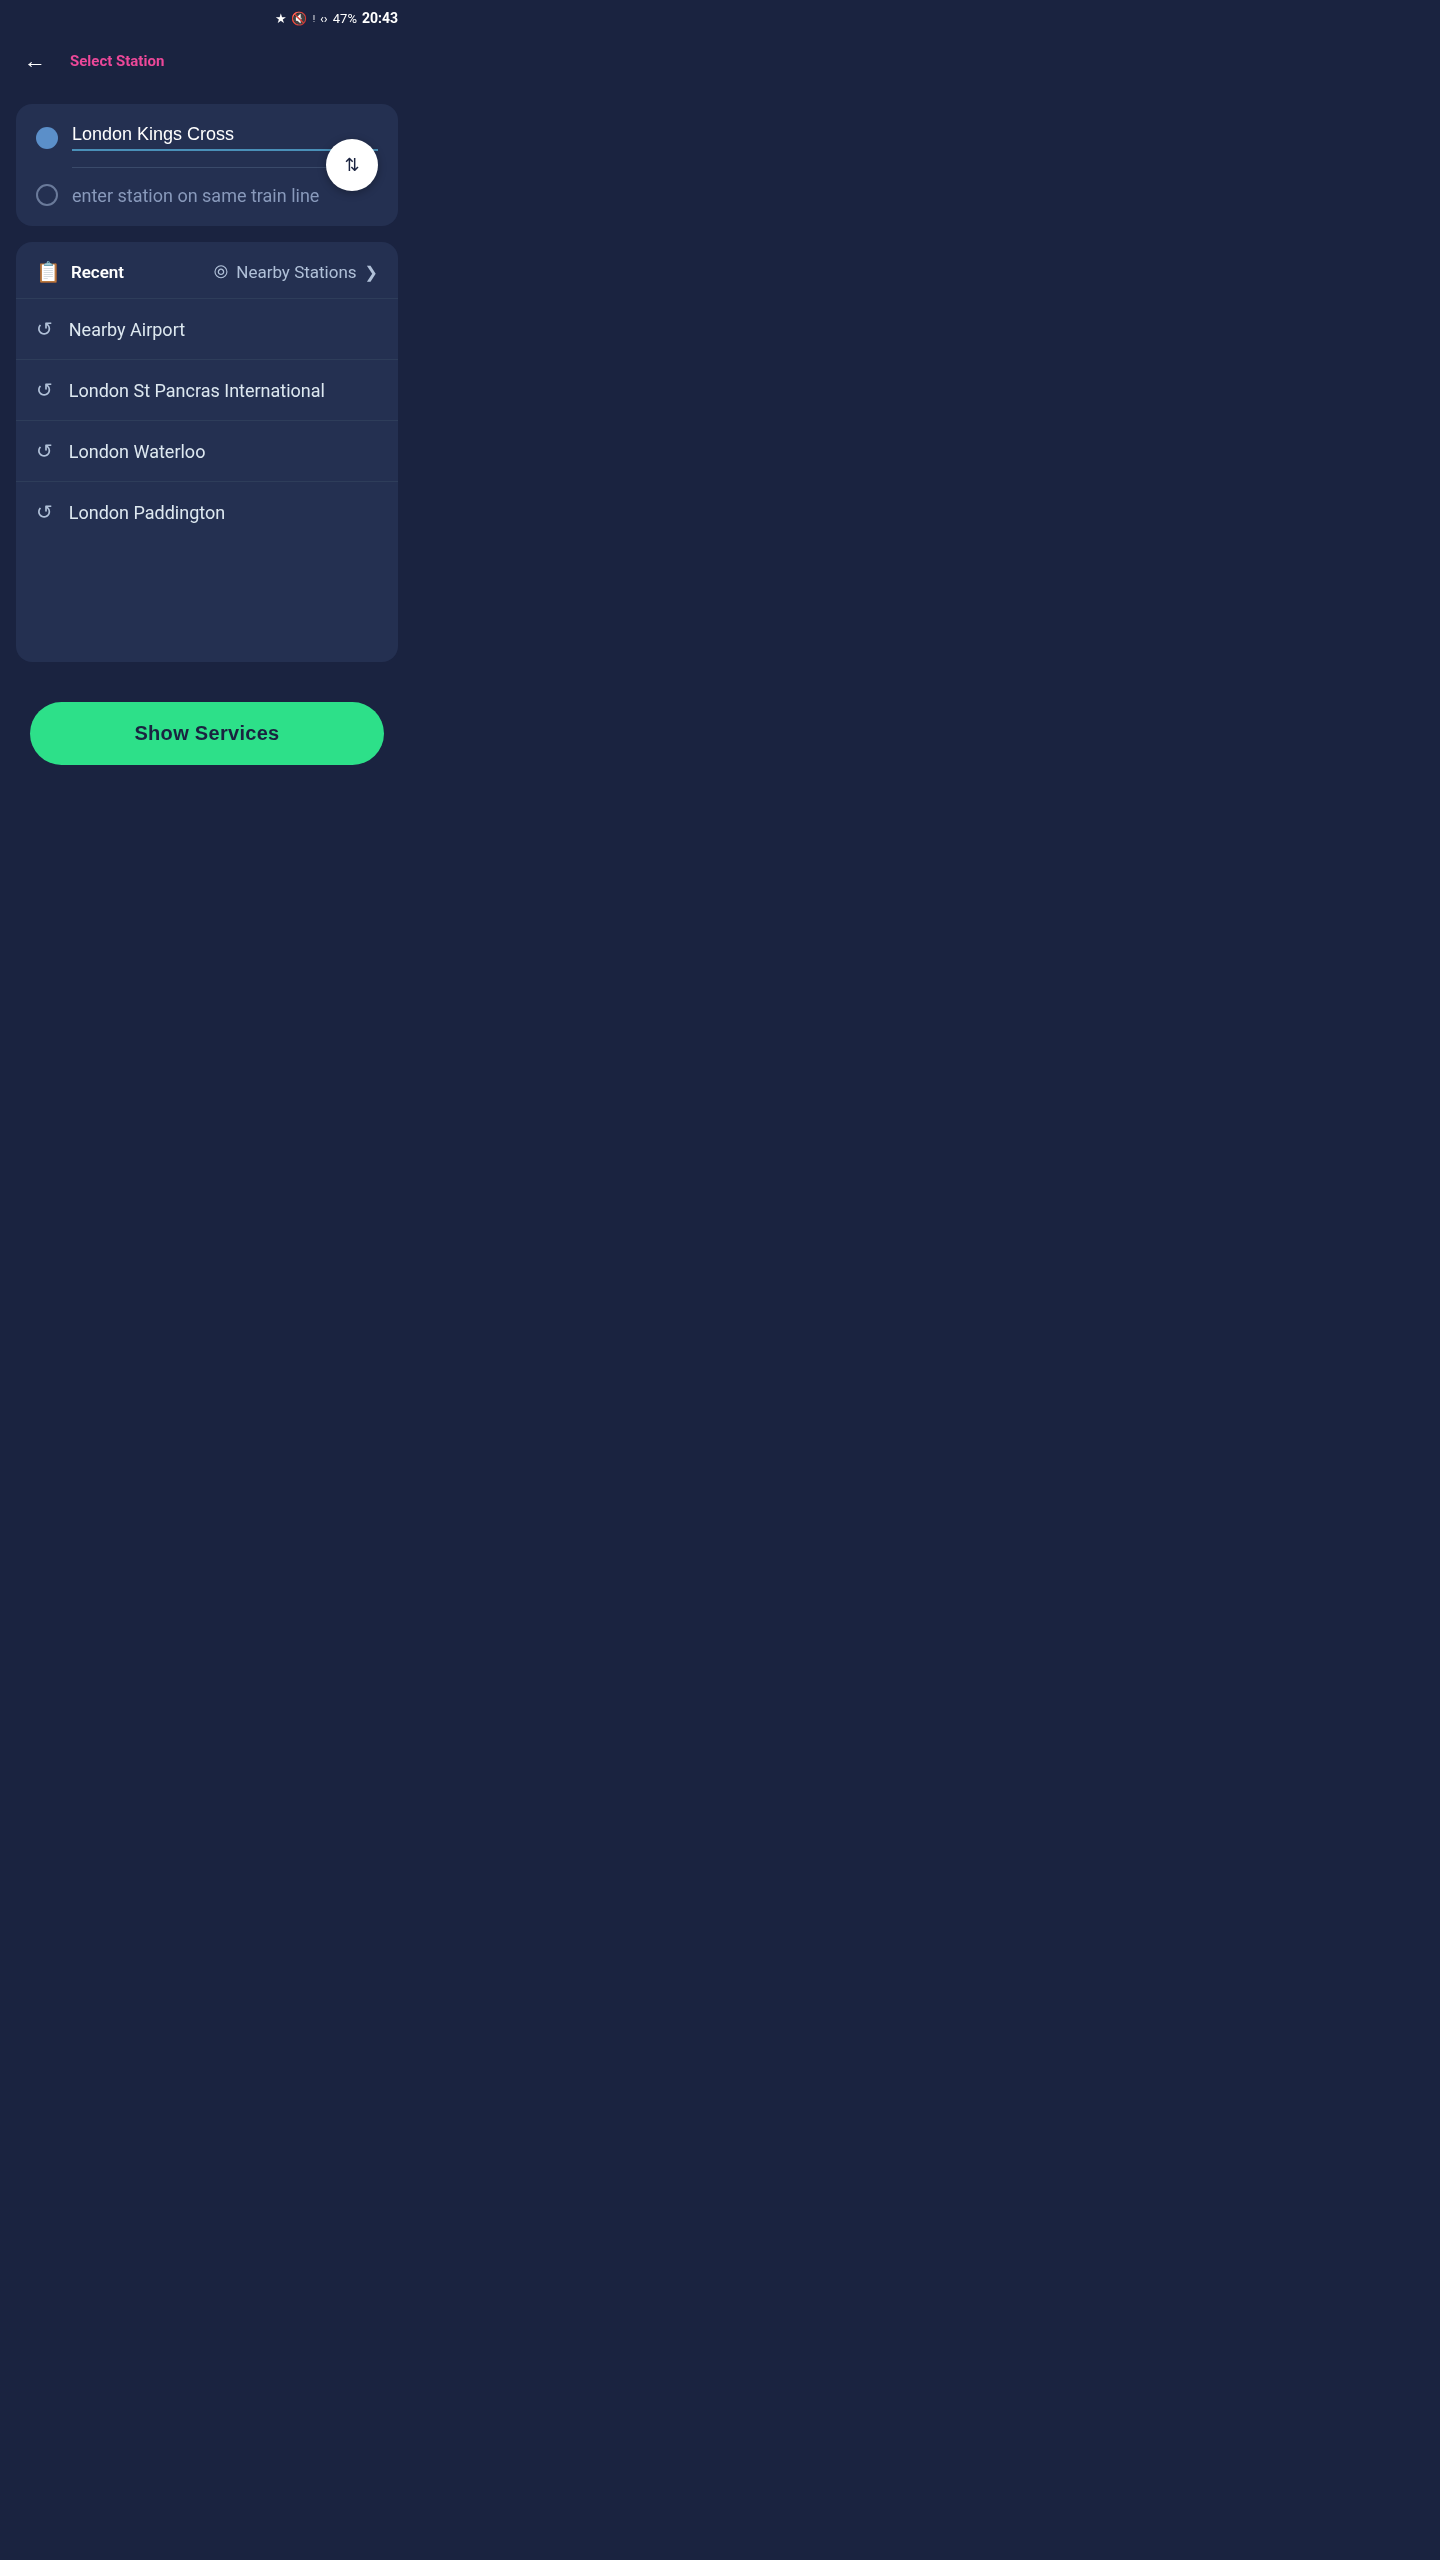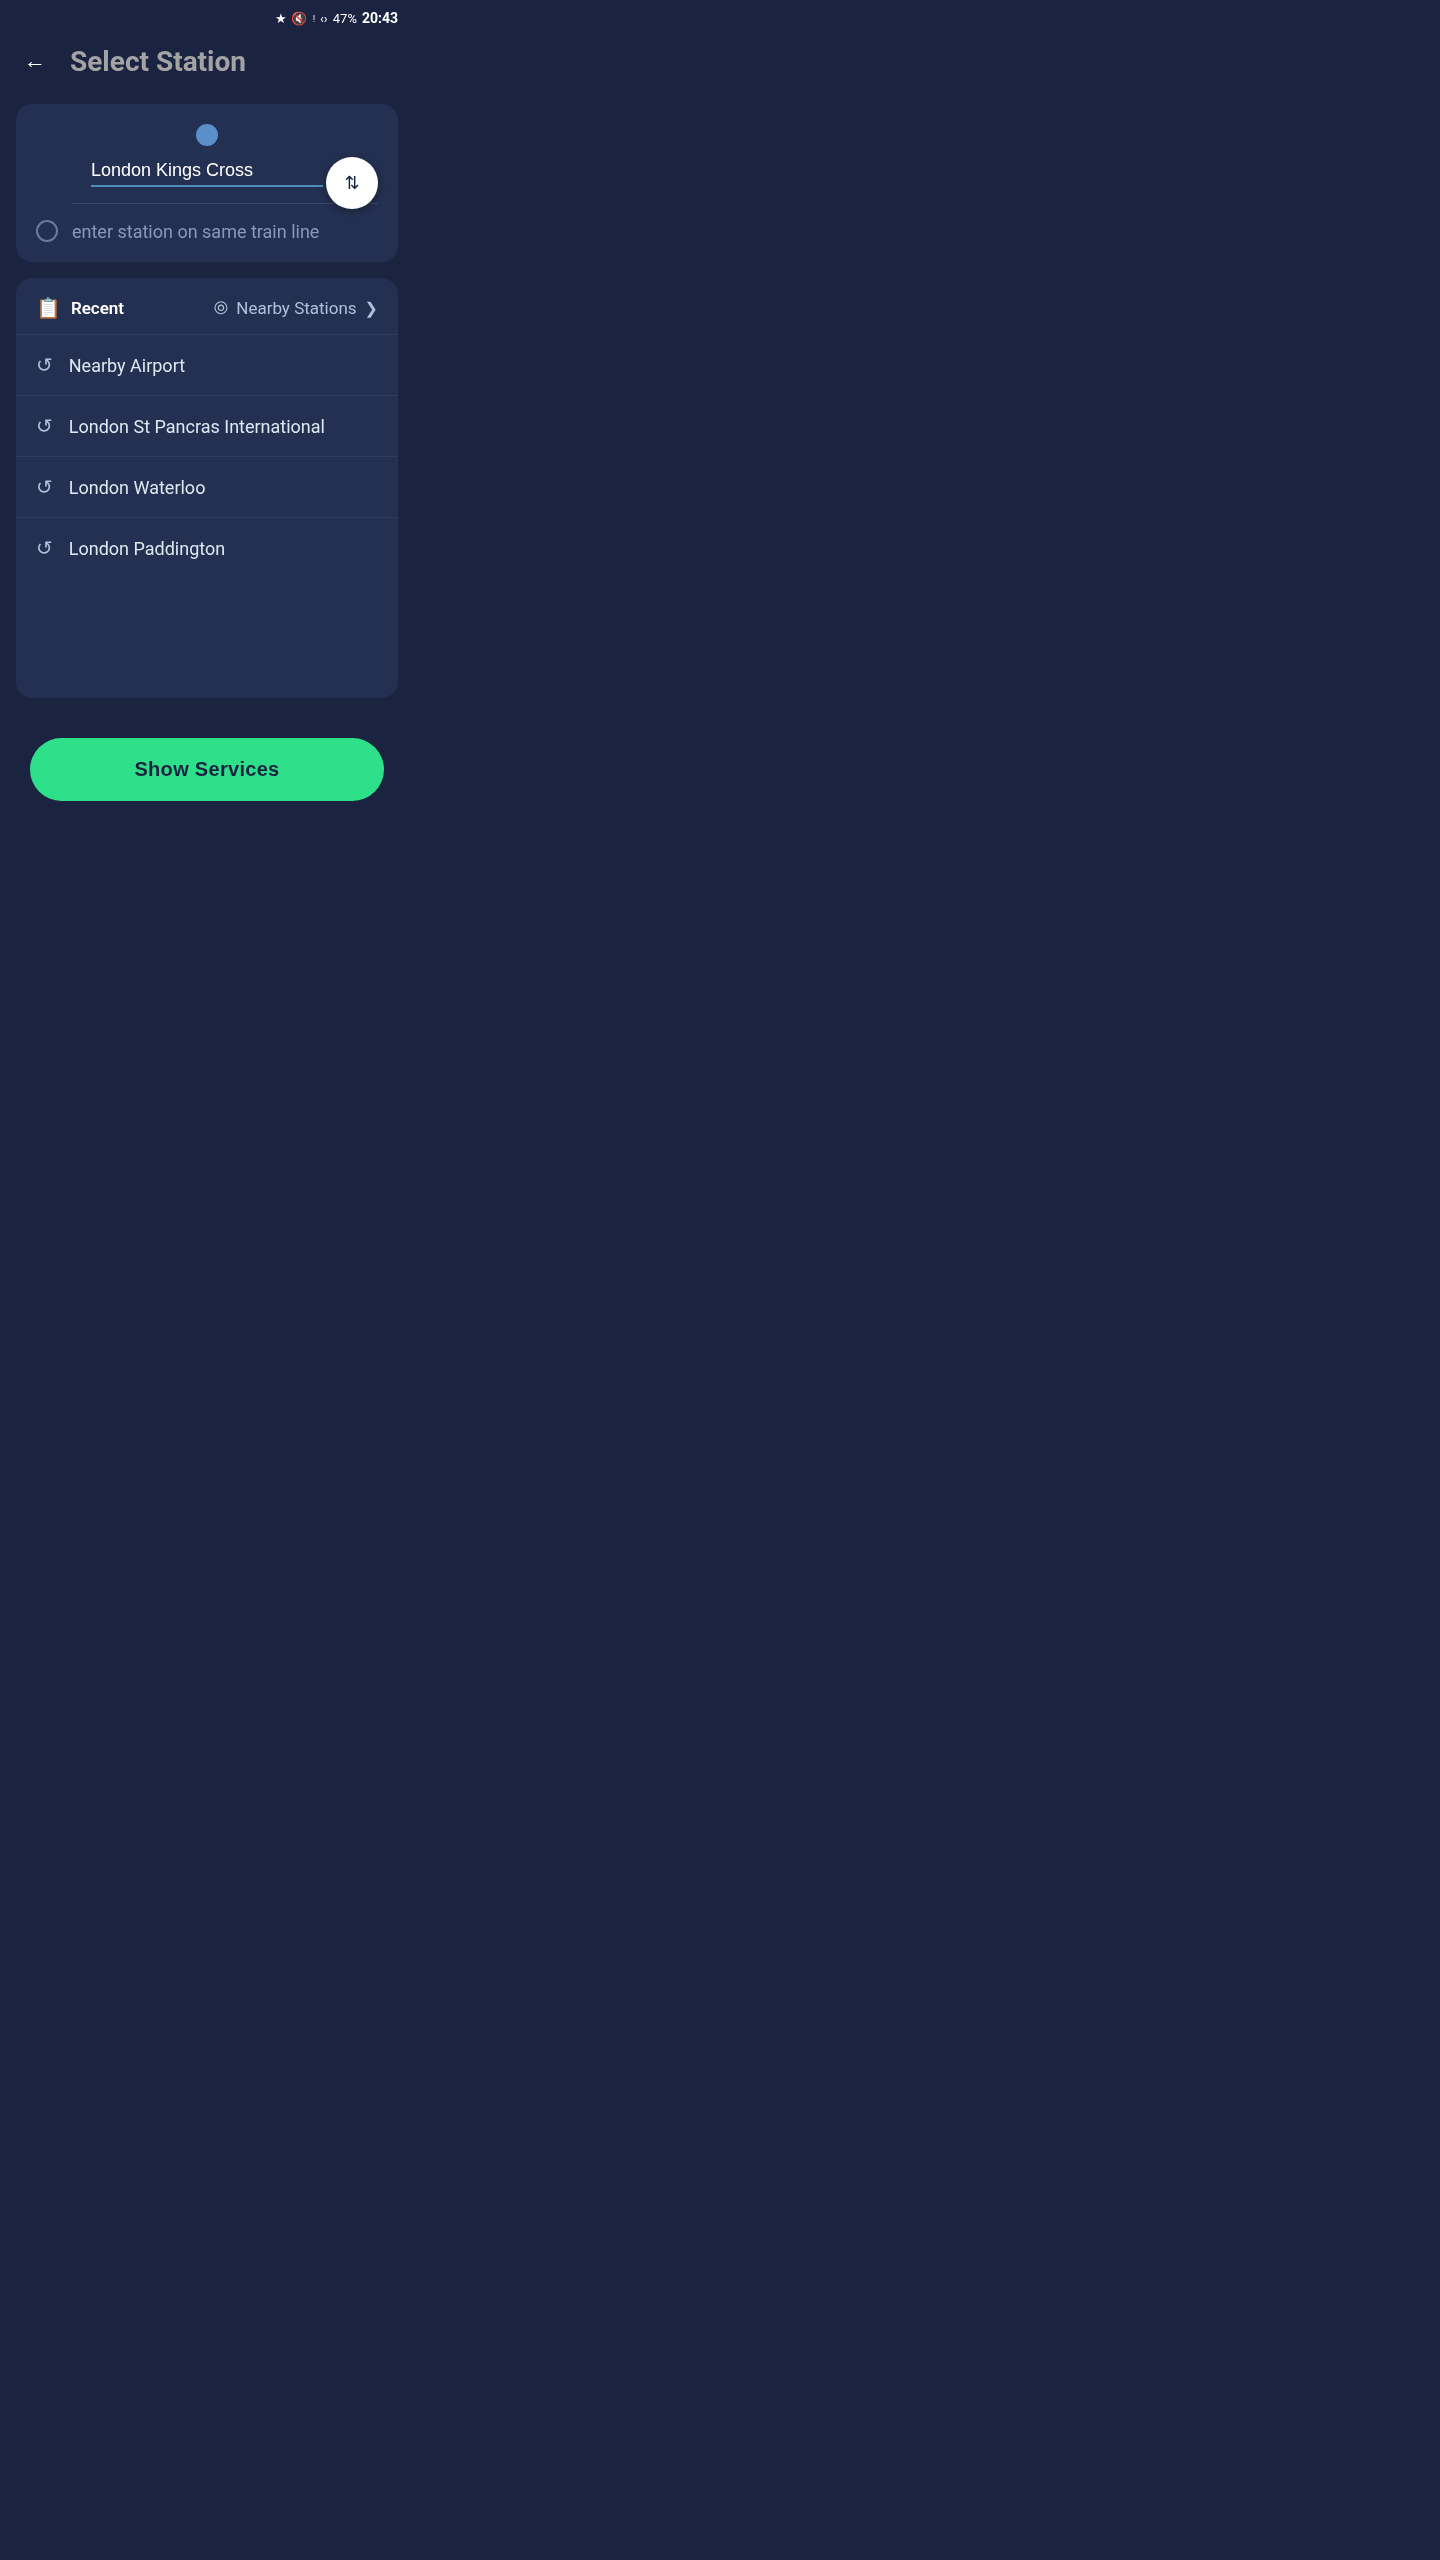--- a/index.html
+++ b/index.html
@@ -60,40 +60,39 @@
       border: none;
       color: #ffffff;
       font-size: 22px;
       cursor: pointer;
       padding: 4px;
       display: flex;
       align-items: center;
     }
 
     .page-title {
-      font-size: 28px;
+      font-size: 15px;
       font-weight: 700;
-      color: #a3a3a3;
+      color: #ec4899;
     }
 
     
     .search-card {
       margin: 10px 16px 16px 16px;
       background-color: #243051;
       border-radius: 16px;
       padding: 20px 20px 20px 20px;
       position: relative;
     }
 
     .station-input-row {
       display: flex;
       align-items: center;
       gap: 14px;
       padding-bottom: 16px;
-      flex-direction: column;
     }
 
     .station-dot-filled {
       width: 22px;
       height: 22px;
       border-radius: 50%;
       background-color: #5b8fc9;
       flex-shrink: 0;
     }
 

